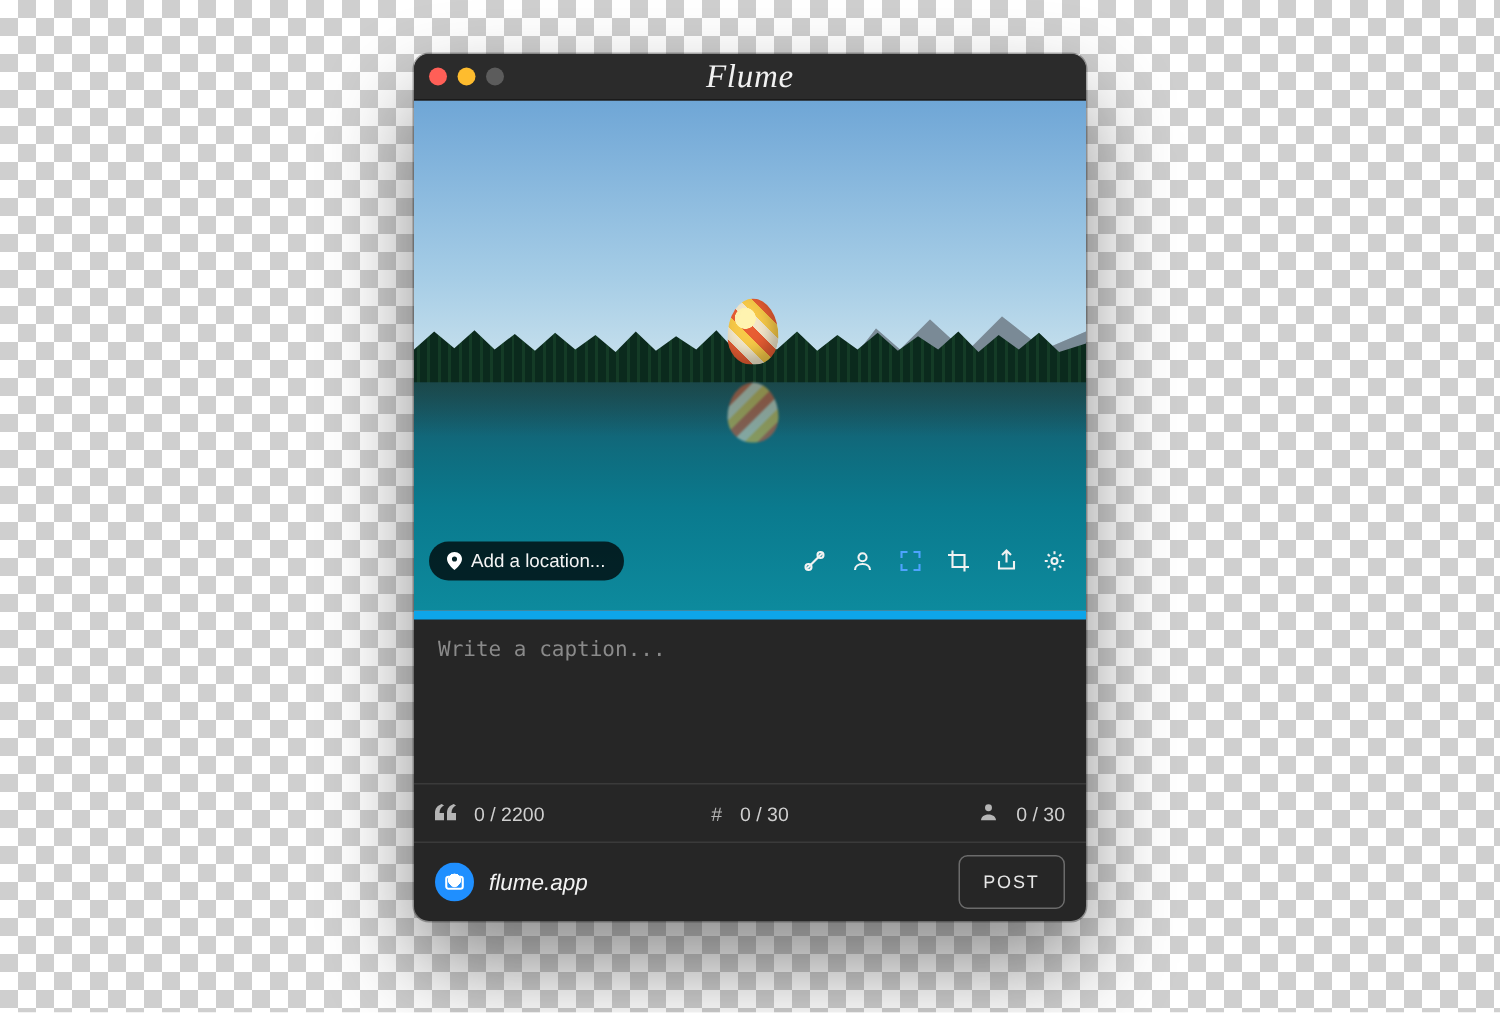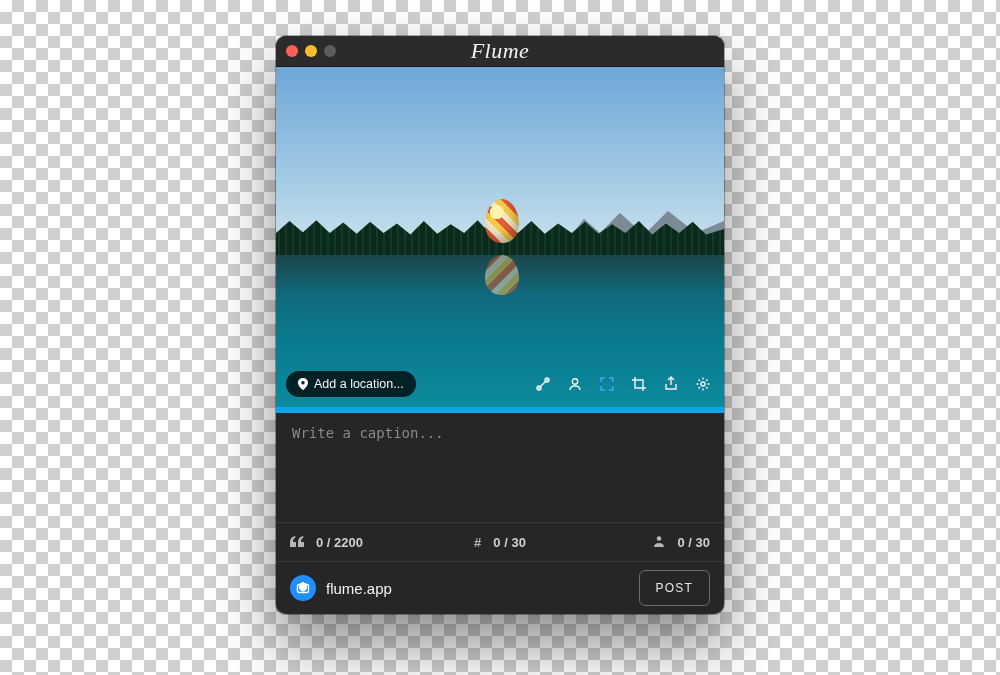--- a/index.html
+++ b/index.html
@@ -68,21 +68,21 @@
     border-radius:50% 50% 46% 46% / 58% 58% 42% 42%;
     box-shadow:inset -4px -6px 10px rgba(0,0,0,.25);
   }
   .balloon-ref{
     position:absolute;left:209px;top:188px;width:34px;height:40px;
     background:repeating-linear-gradient(45deg,#f7c948 0 6px,#e85d33 6px 12px,#f2e6c9 12px 18px);
     border-radius:46% 46% 50% 50% / 42% 42% 58% 58%;
     transform:scaleY(-1);opacity:.5;filter:blur(0.6px);
   }
   .overlay-bottom{
-    position:absolute;left:10px;right:10px;bottom:10px;
+    position:absolute;left:10px;right:10px;bottom:20px;
     display:flex;align-items:center;justify-content:space-between;
   }
   .loc-chip{
     background:rgba(0,0,0,.75);color:#f4f4f4;border-radius:14px;
     height:26px;display:flex;align-items:center;gap:6px;padding:0 12px;
     font-size:12.5px;
   }
   .tools{display:flex;gap:10px;align-items:center;}
   .tool{width:22px;height:22px;display:flex;align-items:center;justify-content:center;color:#f2f2f2;}
   .tool.active{color:#4ea3ff;}
@@ -92,29 +92,29 @@
   .caption-input{
     width:100%;height:100%;border:0;background:transparent;resize:none;outline:none;
     color:#cfcfcf;font-size:14px;
   }
   .caption-input::placeholder{color:#8a8a8a;}
   .counters{
     flex:0 0 38px;border-top:1px solid #3a3a3a;
     display:flex;align-items:center;color:#cfcfcf;font-size:13px;
     padding:0 14px;
   }
-  .ctr{display:flex;align-items:center;gap:12px;flex:1;justify-content:flex-start;font-weight:bold;}
+  .ctr{display:flex;align-items:center;gap:12px;flex:1;justify-content:flex-start;}
   .ctr + .ctr{justify-content:center;}
   .ctr:last-child{justify-content:flex-end;}
   .ctr .ic{color:#cfcfcf;opacity:.85;}
   .footer{
     flex:0 0 52px;border-top:1px solid #3a3a3a;display:flex;align-items:center;
     justify-content:space-between;padding:0 14px;
   }
-  .account{display:flex;align-items:center;gap:10px;color:#f2f2f2;font-size:15px;}
+  .account{display:flex;align-items:center;gap:10px;color:#f2f2f2;font-size:15px;font-style:italic;}
   .avatar{
     width:26px;height:26px;border-radius:50%;
     background:radial-gradient(circle at 50% 45%, #ffffff 0 22%, transparent 23%),
                #1f8fff;
     display:flex;align-items:center;justify-content:center;color:#fff;font-size:13px;
   }
   .avatar svg{display:block;}
   .post-btn{
     border:1px solid #6b6b6b;color:#e7e7e7;background:transparent;
     padding:10px 16px;border-radius:6px;font-size:12px;letter-spacing:1.2px;

